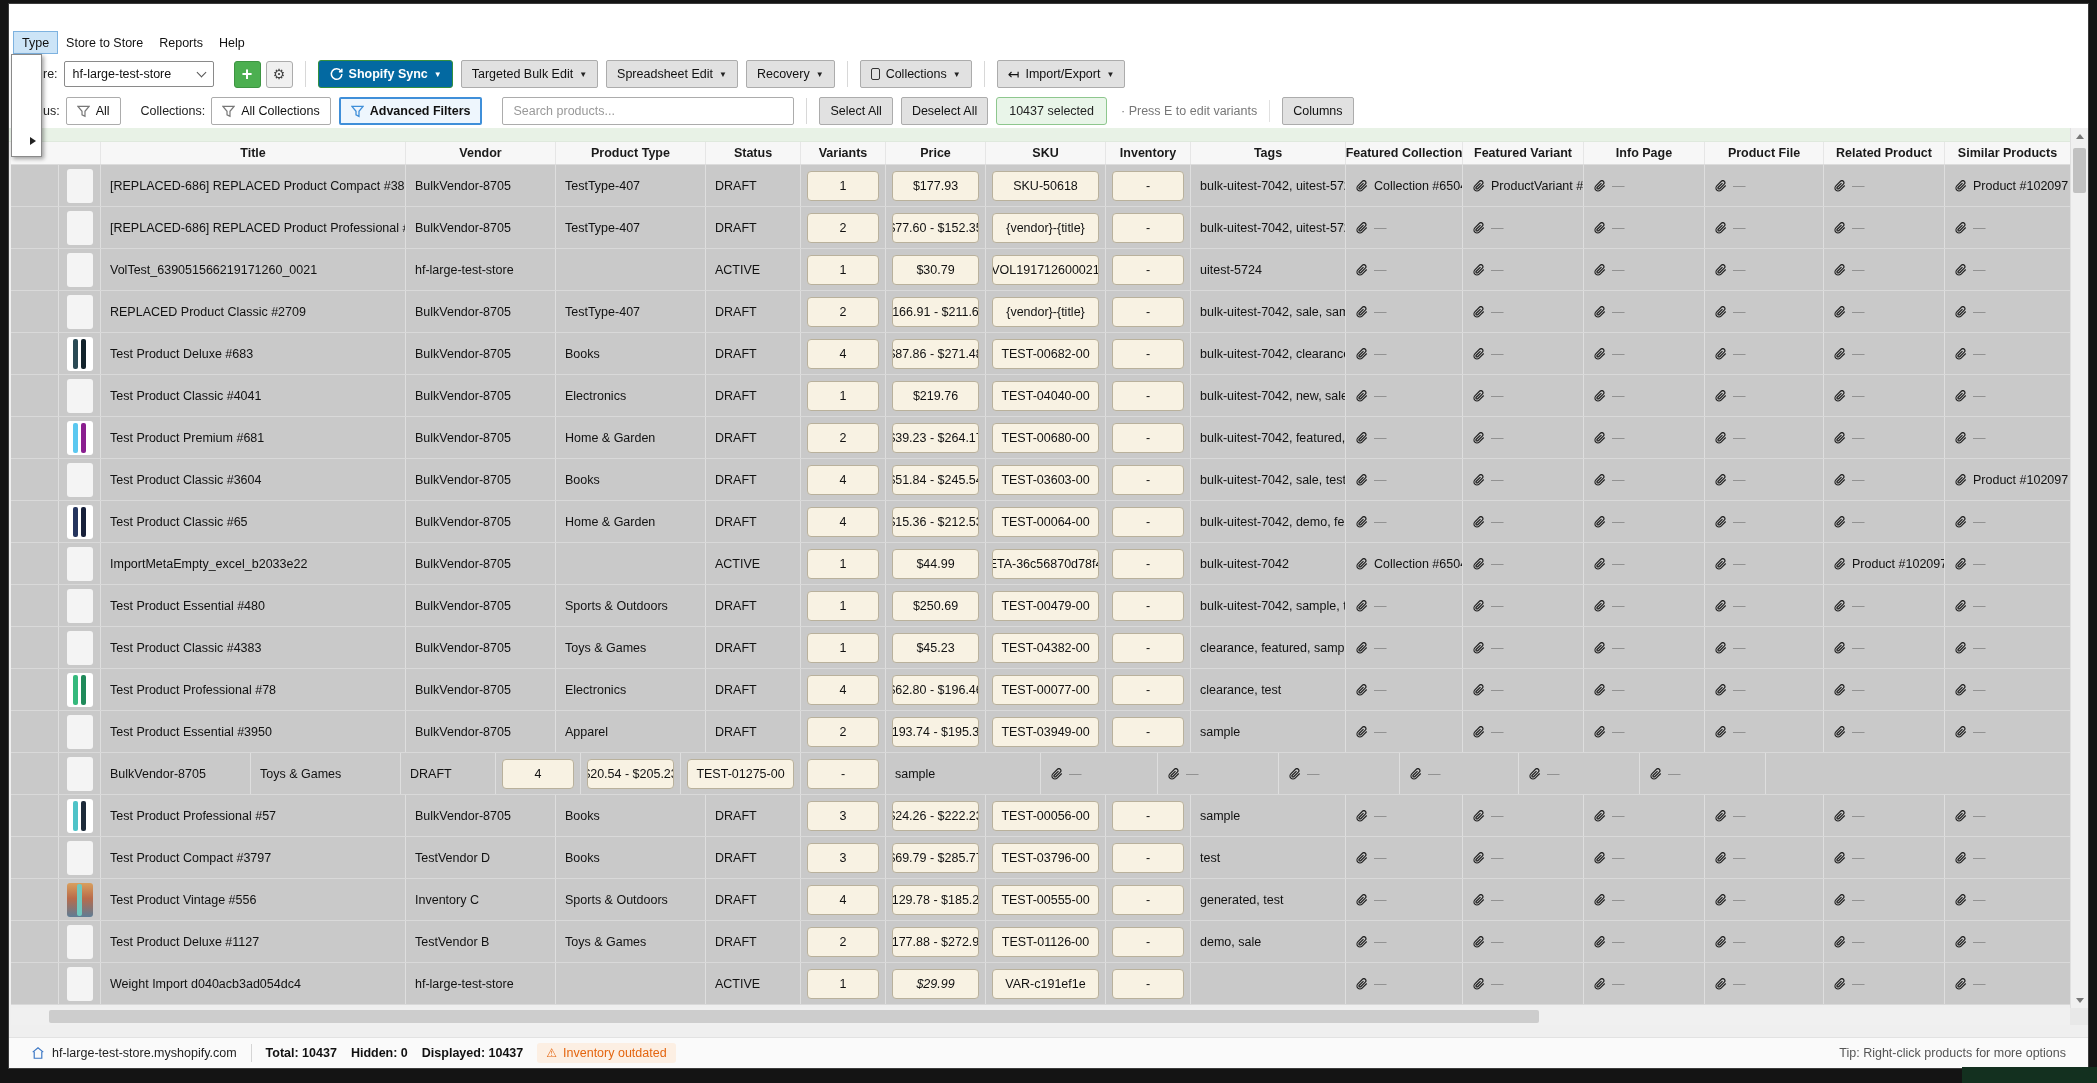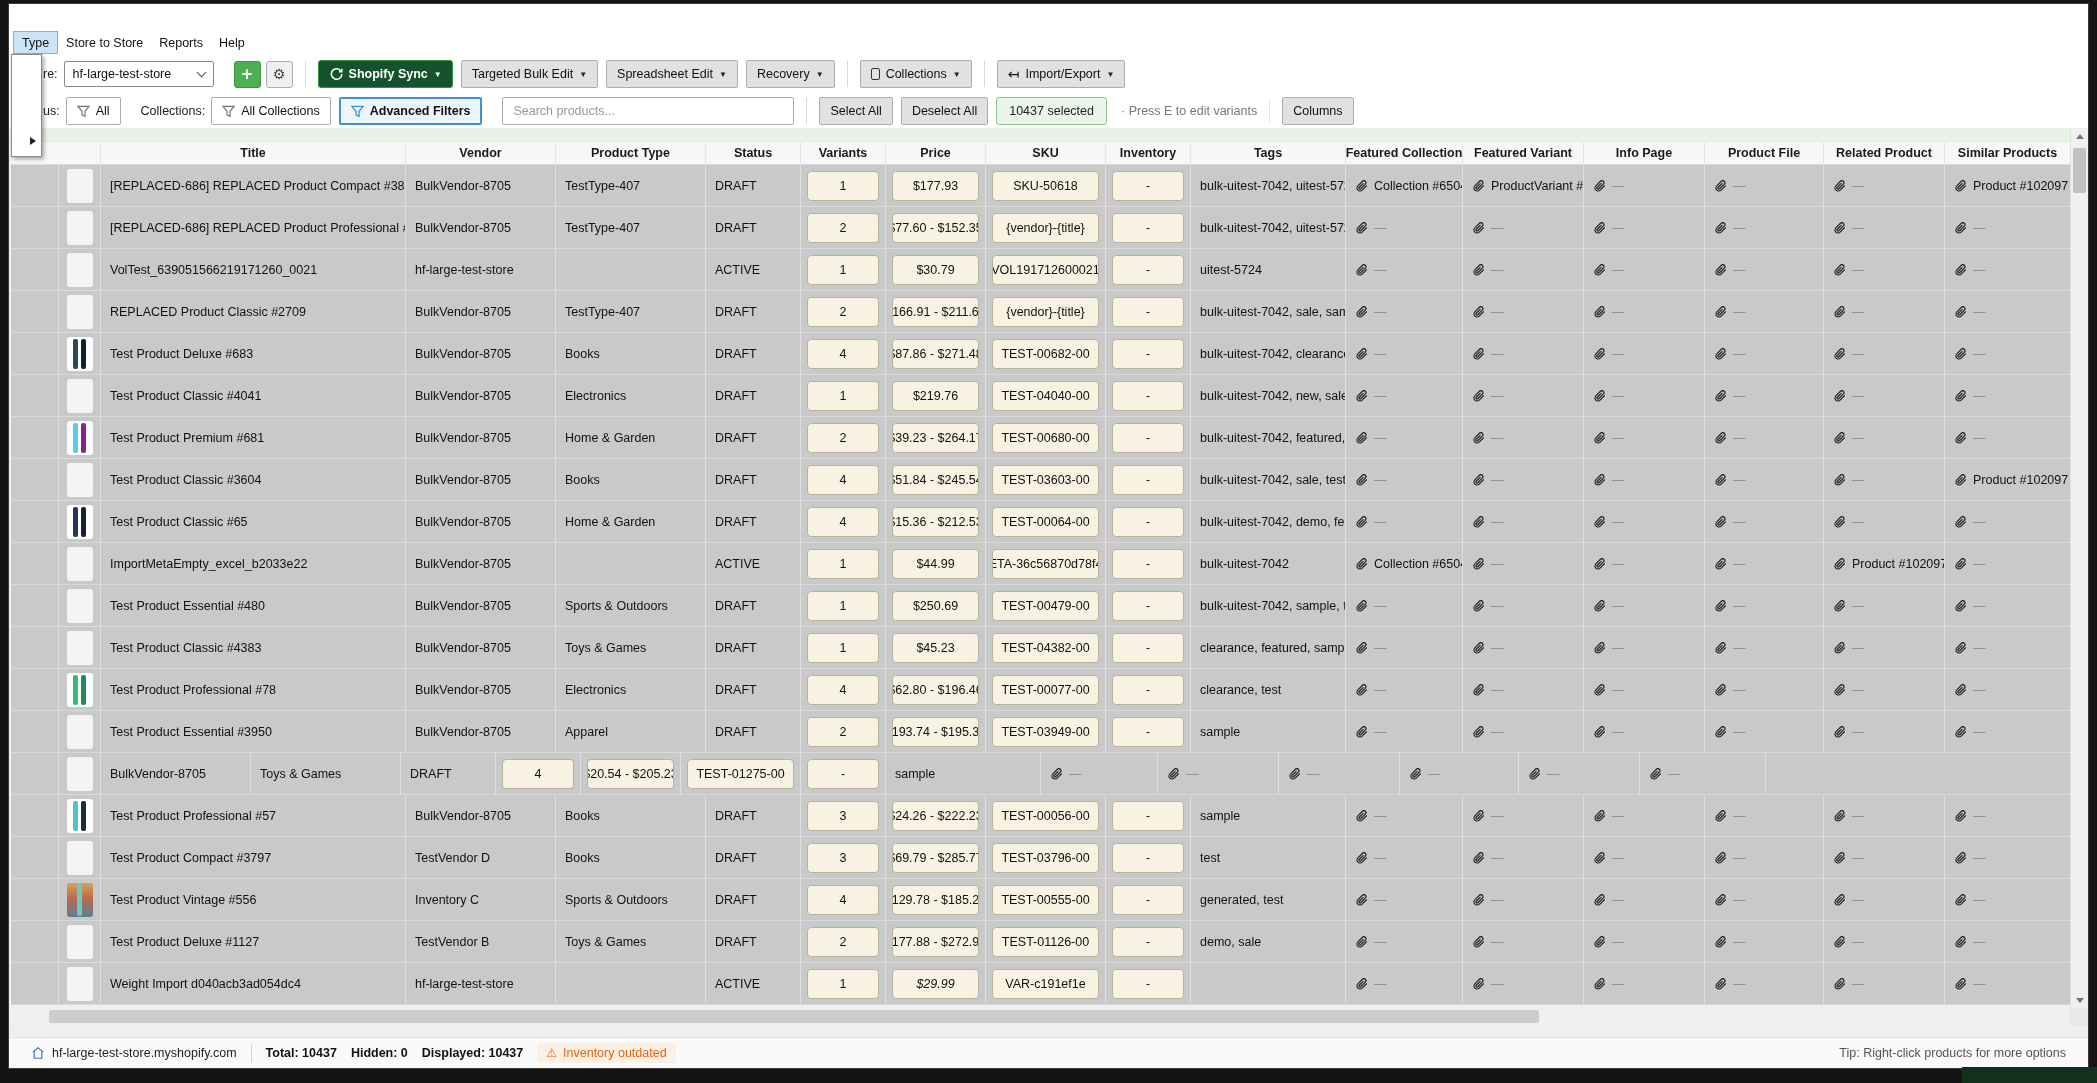--- a/index.html
+++ b/index.html
@@ -35,21 +35,21 @@
   .toolbar2 { position:absolute; left:0; top:90px; right:0; height:34px; background:#fff; display:flex; align-items:center; padding-left:34px; font-size:12.5px; }
   .tb-label { color:#222; margin-right:6px; }
   .select-box { width:150px; height:26px; border:1px solid #8a8a8a; background:#fff; display:flex; align-items:center; padding:0 8px; border-radius:2px; }
   .select-box .val { flex:1; overflow:hidden; white-space:nowrap; }
   .chev { width:7px; height:7px; border-right:1.5px solid #555; border-bottom:1.5px solid #555; transform:rotate(45deg); margin-top:-4px; flex:0 0 auto; }
   .btn { display:inline-flex; align-items:center; gap:6px; background:#e1e1e1; border:1px solid #acacac; height:28px; padding:0 10px; color:#111; border-radius:2px; white-space:nowrap; }
   .btn .caret { font-size:8px; color:#222; }
   .btn-sq { width:27px; height:27px; padding:0; justify-content:center; }
   .btn-add { background:#4caf50; border-color:#3d9442; color:#fff; font-size:18px; font-weight:bold; border-radius:3px; }
   .btn-gear { background:#f0f0f0; font-size:14px; color:#444; border-radius:3px; }
-  .btn-shopify { background:#14532d; border-color:#35913f; color:#fff; font-weight:bold; border-radius:3px; }
+  .btn-shopify { background:#0369a1; border-color:#35913f; color:#fff; font-weight:bold; border-radius:3px; }
   .btn-shopify .caret { color:#fff; }
   .vsep { width:1px; height:26px; background:#d8d8d8; margin:0 12px; flex:0 0 auto; }
   .gap8 { width:8px; flex:0 0 auto; } .gap20 { width:20px; flex:0 0 auto; } .gap5 { width:5px; flex:0 0 auto; }
   .btn-filter { background:#fff; }
   .btn-advanced { background:#eef6fd; border:2px solid #3f8fd9; font-weight:bold; }
   .funnel { width:13px; height:13px; flex:0 0 auto; }
   .coll-icon { width:9px; height:12px; border:1.5px solid #333; border-radius:2px; flex:0 0 auto; }
   .impexp-icon { font-size:14px; line-height:1; }
   .search-box { width:292px; height:28px; border:1px solid #acacac; background:#fff; padding:0 10px; font-size:12.5px; font-family:"Liberation Sans",sans-serif; color:#333; border-radius:2px; }
   .search-box::placeholder { color:#999; }

